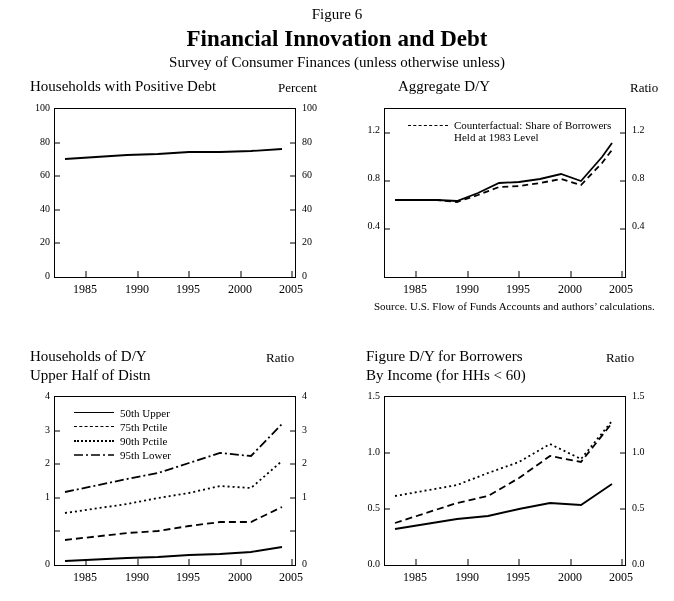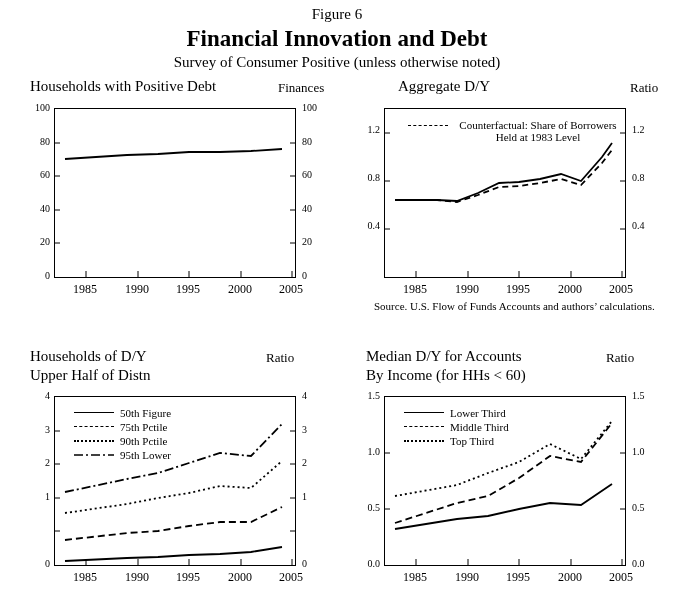--- a/index.html
+++ b/index.html
@@ -114,25 +114,25 @@
   }
   svg { display: block; }
 </style>
 </head>
 <body>
 
 <div class="page">
 
   <div class="fig-label">Figure 6</div>
   <div class="fig-title">Financial Innovation and Debt</div>
-  <div class="fig-sub">Survey of Consumer Positive (unless otherwise noted)</div>
+  <div class="fig-sub">Survey of Consumer Finances (unless otherwise unless)</div>
 
   <div class="panel" style="left:16px; top:78px; width:318px; height:240px;">
     <div class="panel-title" style="left:14px; top:0px;font-family:Liberation Serif, serif;">Households with Positive Debt</div>
-    <div class="unit-label" style="left:262px; top:2px;">Finances</div>
+    <div class="unit-label" style="left:262px; top:2px;">Percent</div>
 
     <div class="plot" style="left:38px; top:30px; width:242px; height:170px;">
       <svg width="240" height="168" viewBox="0 0 240 168">
 
         <line x1="31" y1="168" x2="31" y2="162" stroke="#000" stroke-width="1"></line>
         <line x1="83" y1="168" x2="83" y2="162" stroke="#000" stroke-width="1"></line>
         <line x1="134" y1="168" x2="134" y2="162" stroke="#000" stroke-width="1"></line>
         <line x1="186" y1="168" x2="186" y2="162" stroke="#000" stroke-width="1"></line>
         <line x1="237" y1="168" x2="237" y2="162" stroke="#000" stroke-width="1"></line>
 
@@ -192,21 +192,21 @@
 
         <polyline fill="none" stroke="#000" stroke-width="1.8" stroke-dasharray="6,4" points="10,91 31,91 52,91 72,93 93,86 114,78 134,77 155,74 176,70 196,76 217,54 227,41"></polyline>
       </svg>
     </div>
 
     <div class="legend" style="left:58px; top:36px; width:220px;">
       <div class="legend-row" style="align-items:flex-start; height:auto; margin-top:5px;">
         <span class="legend-key k-dash" style="margin-top:2px;">
             <i></i>
           </span>
-        <span class="legend-text" style="white-space:normal; width:168px; display:inline-block;text-align:center;">Counterfactual:  Share of Borrowers Held at 1983 Level</span>
+        <span class="legend-text" style="white-space:normal; width:168px; display:inline-block;">Counterfactual:  Share of Borrowers Held at 1983 Level</span>
       </div>
     </div>
 
     <div class="axis-num y-left" style="left:2px; top:46px; width:28px;">1.2</div>
     <div class="axis-num y-left" style="left:2px; top:94px; width:28px;">0.8</div>
     <div class="axis-num y-left" style="left:2px; top:142px; width:28px;">0.4</div>
 
     <div class="axis-num y-right" style="left:282px; top:46px;">1.2</div>
     <div class="axis-num y-right" style="left:282px; top:94px;">0.8</div>
     <div class="axis-num y-right" style="left:282px; top:142px;">0.4</div>
@@ -249,21 +249,21 @@
 
         <polyline fill="none" stroke="#000" stroke-width="1.8" stroke-dasharray="9,3,2,3" points="10,95 72,82 103,76 134,66 165,56 196,59 227,27"></polyline>
       </svg>
     </div>
 
     <div class="legend" style="left:58px; top:58px;">
       <div class="legend-row">
         <span class="legend-key k-solid">
             <i></i>
           </span>
-        <span class="legend-text">50th Figure</span>
+        <span class="legend-text">50th Upper</span>
       </div>
       <div class="legend-row">
         <span class="legend-key k-dash">
             <i></i>
           </span>
         <span class="legend-text">75th Pctile</span>
       </div>
       <div class="legend-row">
         <span class="legend-key k-dot">
             <i></i>
@@ -293,21 +293,21 @@
     <div class="axis-num y-right" style="left:286px; top:210px;">0</div>
 
     <div class="x-num" style="left:49px; top:222px; width:40px;">1985</div>
     <div class="x-num" style="left:101px; top:222px; width:40px;">1990</div>
     <div class="x-num" style="left:152px; top:222px; width:40px;">1995</div>
     <div class="x-num" style="left:204px; top:222px; width:40px;">2000</div>
     <div class="x-num" style="left:255px; top:222px; width:40px;">2005</div>
   </div>
 
   <div class="panel" style="left:350px; top:348px; width:320px; height:250px;">
-    <div class="panel-title" style="left:16px; top:0px;">Median D/Y for Accounts</div>
+    <div class="panel-title" style="left:16px; top:0px;">Figure D/Y for Borrowers</div>
     <div class="panel-title" style="left:16px; top:19px;text-align:right;">By Income (for HHs &lt; 60)</div>
     <div class="unit-label" style="left:256px; top:2px;">Ratio</div>
 
     <div class="plot" style="left:34px; top:48px; width:242px; height:170px;">
       <svg width="240" height="168" viewBox="0 0 240 168">
         <line x1="31" y1="168" x2="31" y2="162" stroke="#000" stroke-width="1"></line>
         <line x1="83" y1="168" x2="83" y2="162" stroke="#000" stroke-width="1"></line>
         <line x1="134" y1="168" x2="134" y2="162" stroke="#000" stroke-width="1"></line>
         <line x1="186" y1="168" x2="186" y2="162" stroke="#000" stroke-width="1"></line>
         <line x1="237" y1="168" x2="237" y2="162" stroke="#000" stroke-width="1"></line>
@@ -317,40 +317,20 @@
         <line x1="240" y1="112" x2="235" y2="112" stroke="#000" stroke-width="1"></line>
 
         <polyline fill="none" stroke="#000" stroke-width="1.8" points="10,132 72,122 103,119 134,112 165,106 196,108 227,87"></polyline>
 
         <polyline fill="none" stroke="#000" stroke-width="1.8" stroke-dasharray="7,4" points="10,126 72,106 103,99 134,81 165,59 196,65 227,26"></polyline>
 
         <polyline fill="none" stroke="#000" stroke-width="1.8" stroke-dasharray="2,3" points="10,99 72,88 103,76 134,65 165,47 196,62 227,24"></polyline>
       </svg>
     </div>
 
-    <div class="legend" style="left:54px; top:58px;">
-      <div class="legend-row">
-        <span class="legend-key k-solid">
-            <i></i>
-          </span>
-        <span class="legend-text">Lower Third</span>
-      </div>
-      <div class="legend-row">
-        <span class="legend-key k-dash">
-            <i></i>
-          </span>
-        <span class="legend-text">Middle Third</span>
-      </div>
-      <div class="legend-row">
-        <span class="legend-key k-dot">
-            <i></i>
-          </span>
-        <span class="legend-text">Top Third</span>
-      </div>
-    </div>
 
     <div class="axis-num y-left" style="left:2px; top:42px; width:28px;">1.5</div>
     <div class="axis-num y-left" style="left:2px; top:98px; width:28px;">1.0</div>
     <div class="axis-num y-left" style="left:2px; top:154px; width:28px;">0.5</div>
     <div class="axis-num y-left" style="left:2px; top:210px; width:28px;">0.0</div>
 
     <div class="axis-num y-right" style="left:282px; top:42px;">1.5</div>
     <div class="axis-num y-right" style="left:282px; top:98px;">1.0</div>
     <div class="axis-num y-right" style="left:282px; top:154px;">0.5</div>
     <div class="axis-num y-right" style="left:282px; top:210px;">0.0</div>

